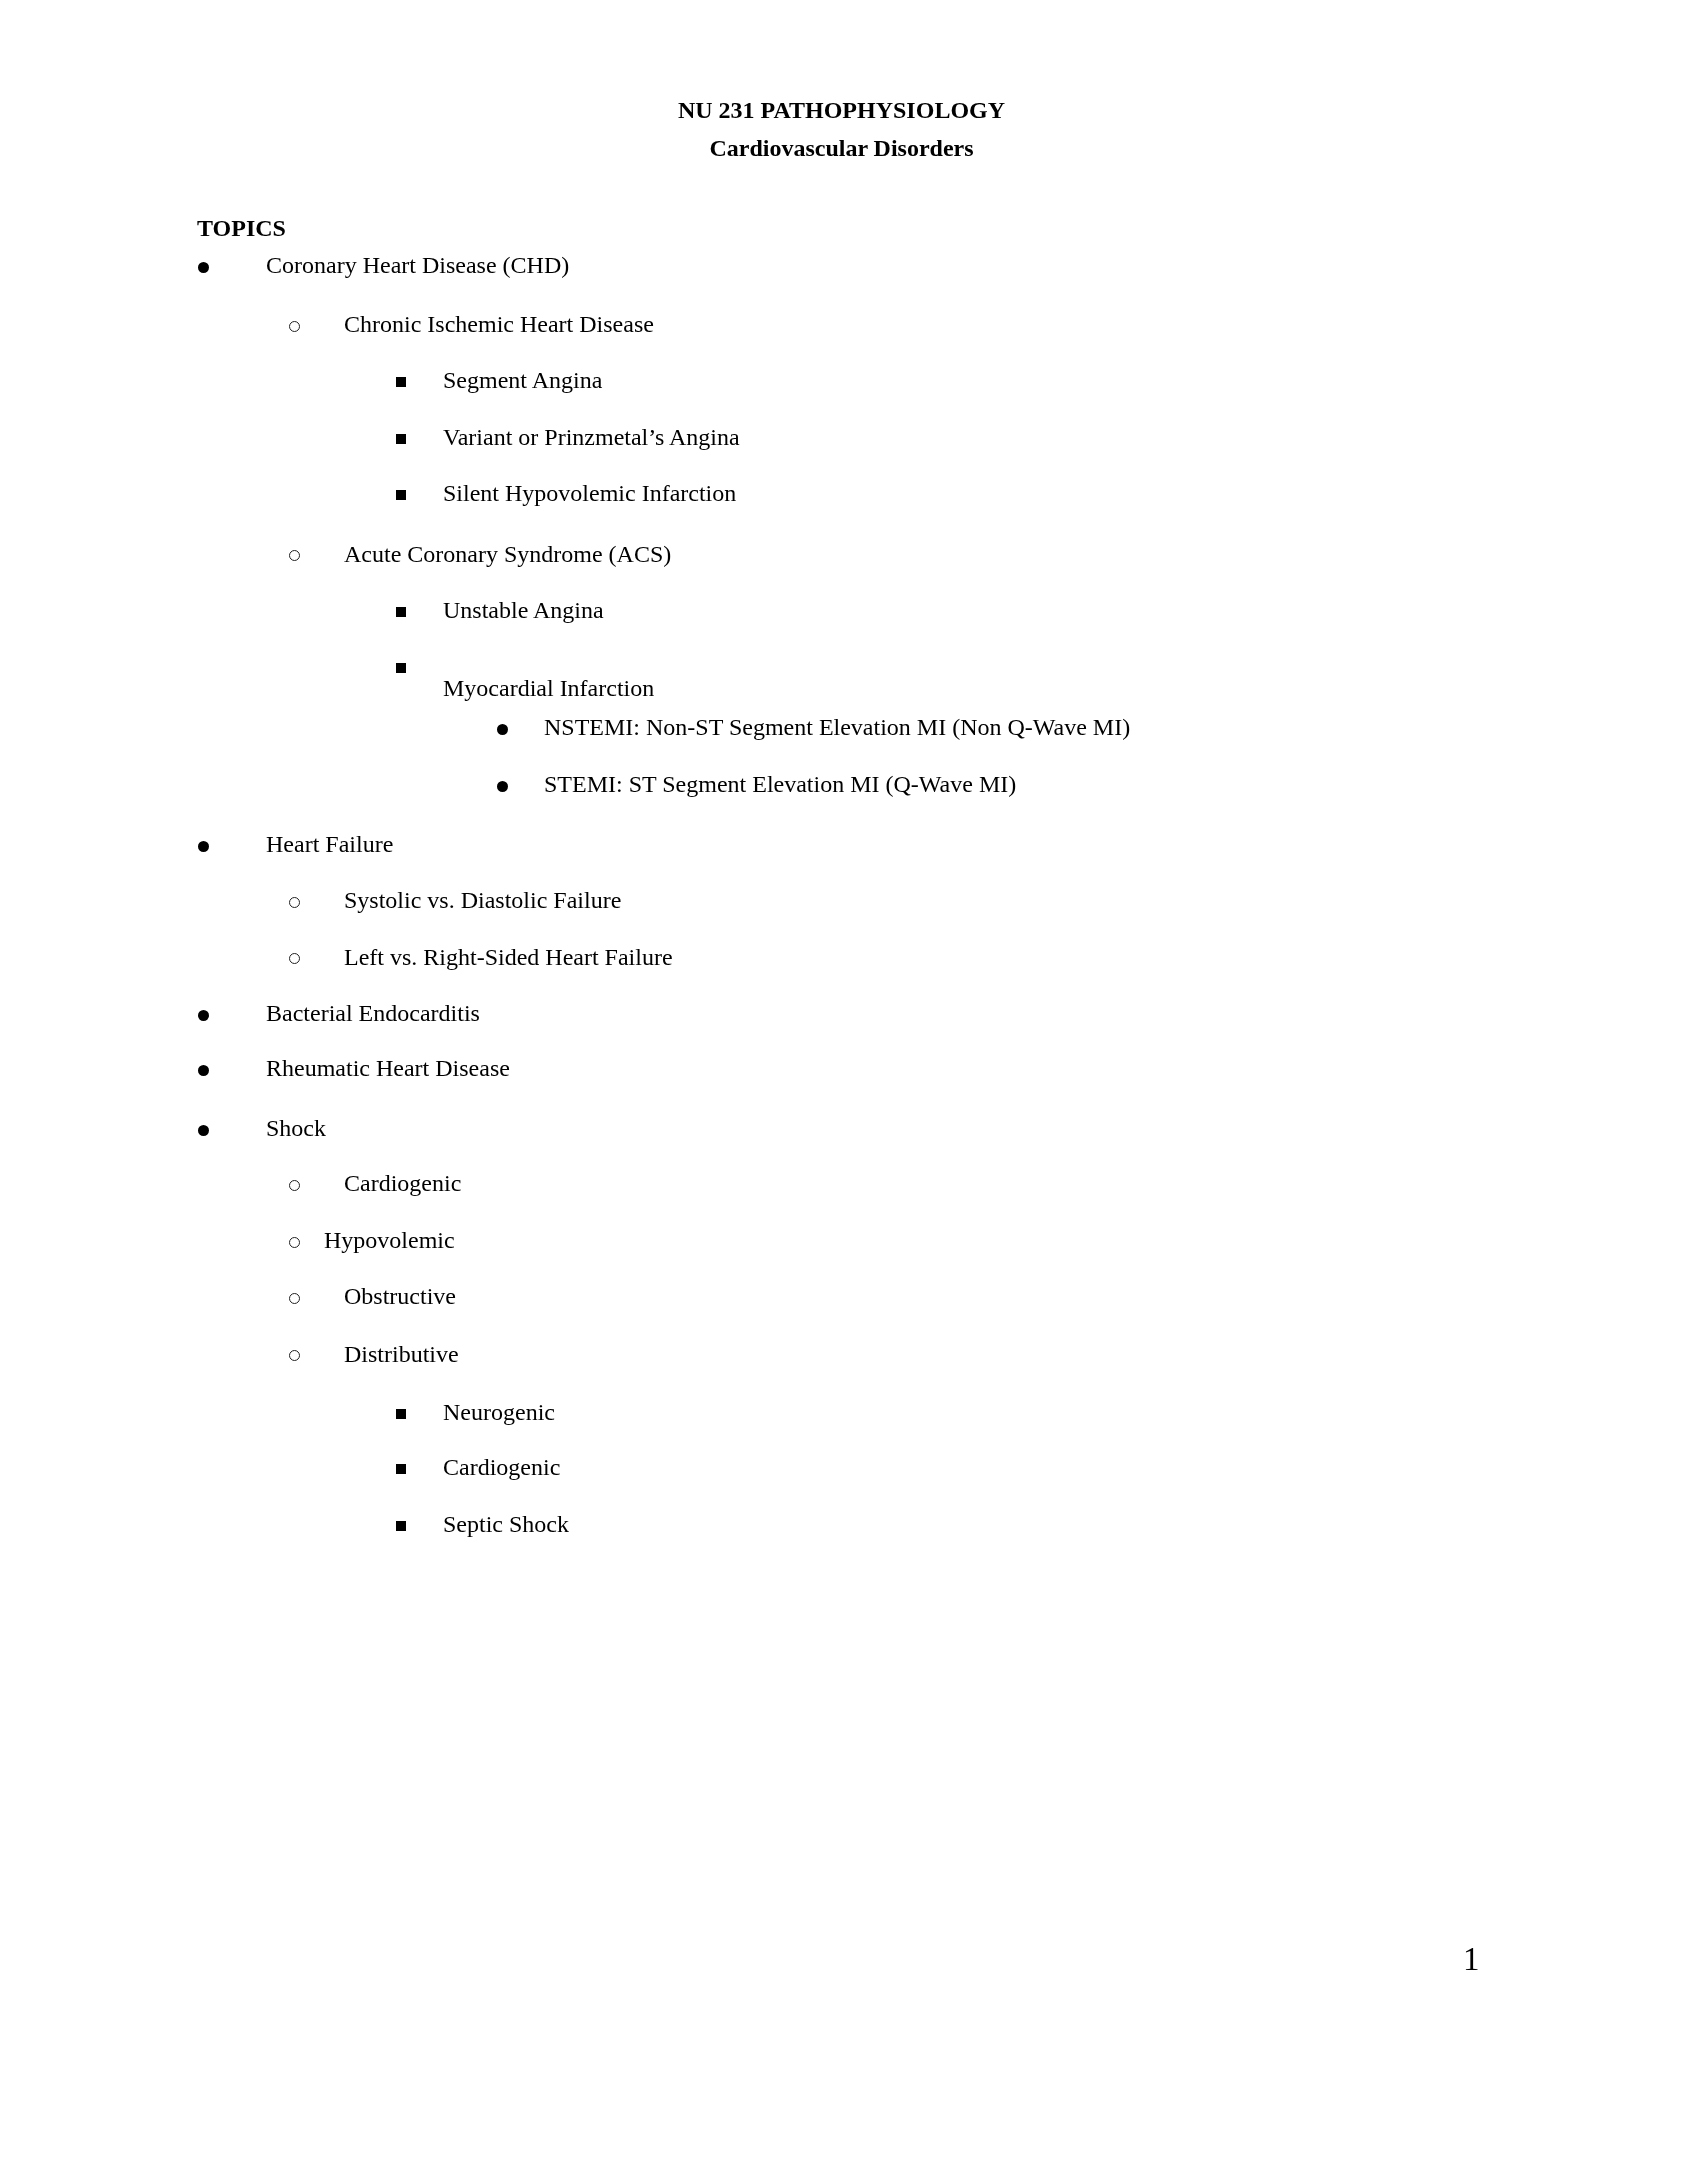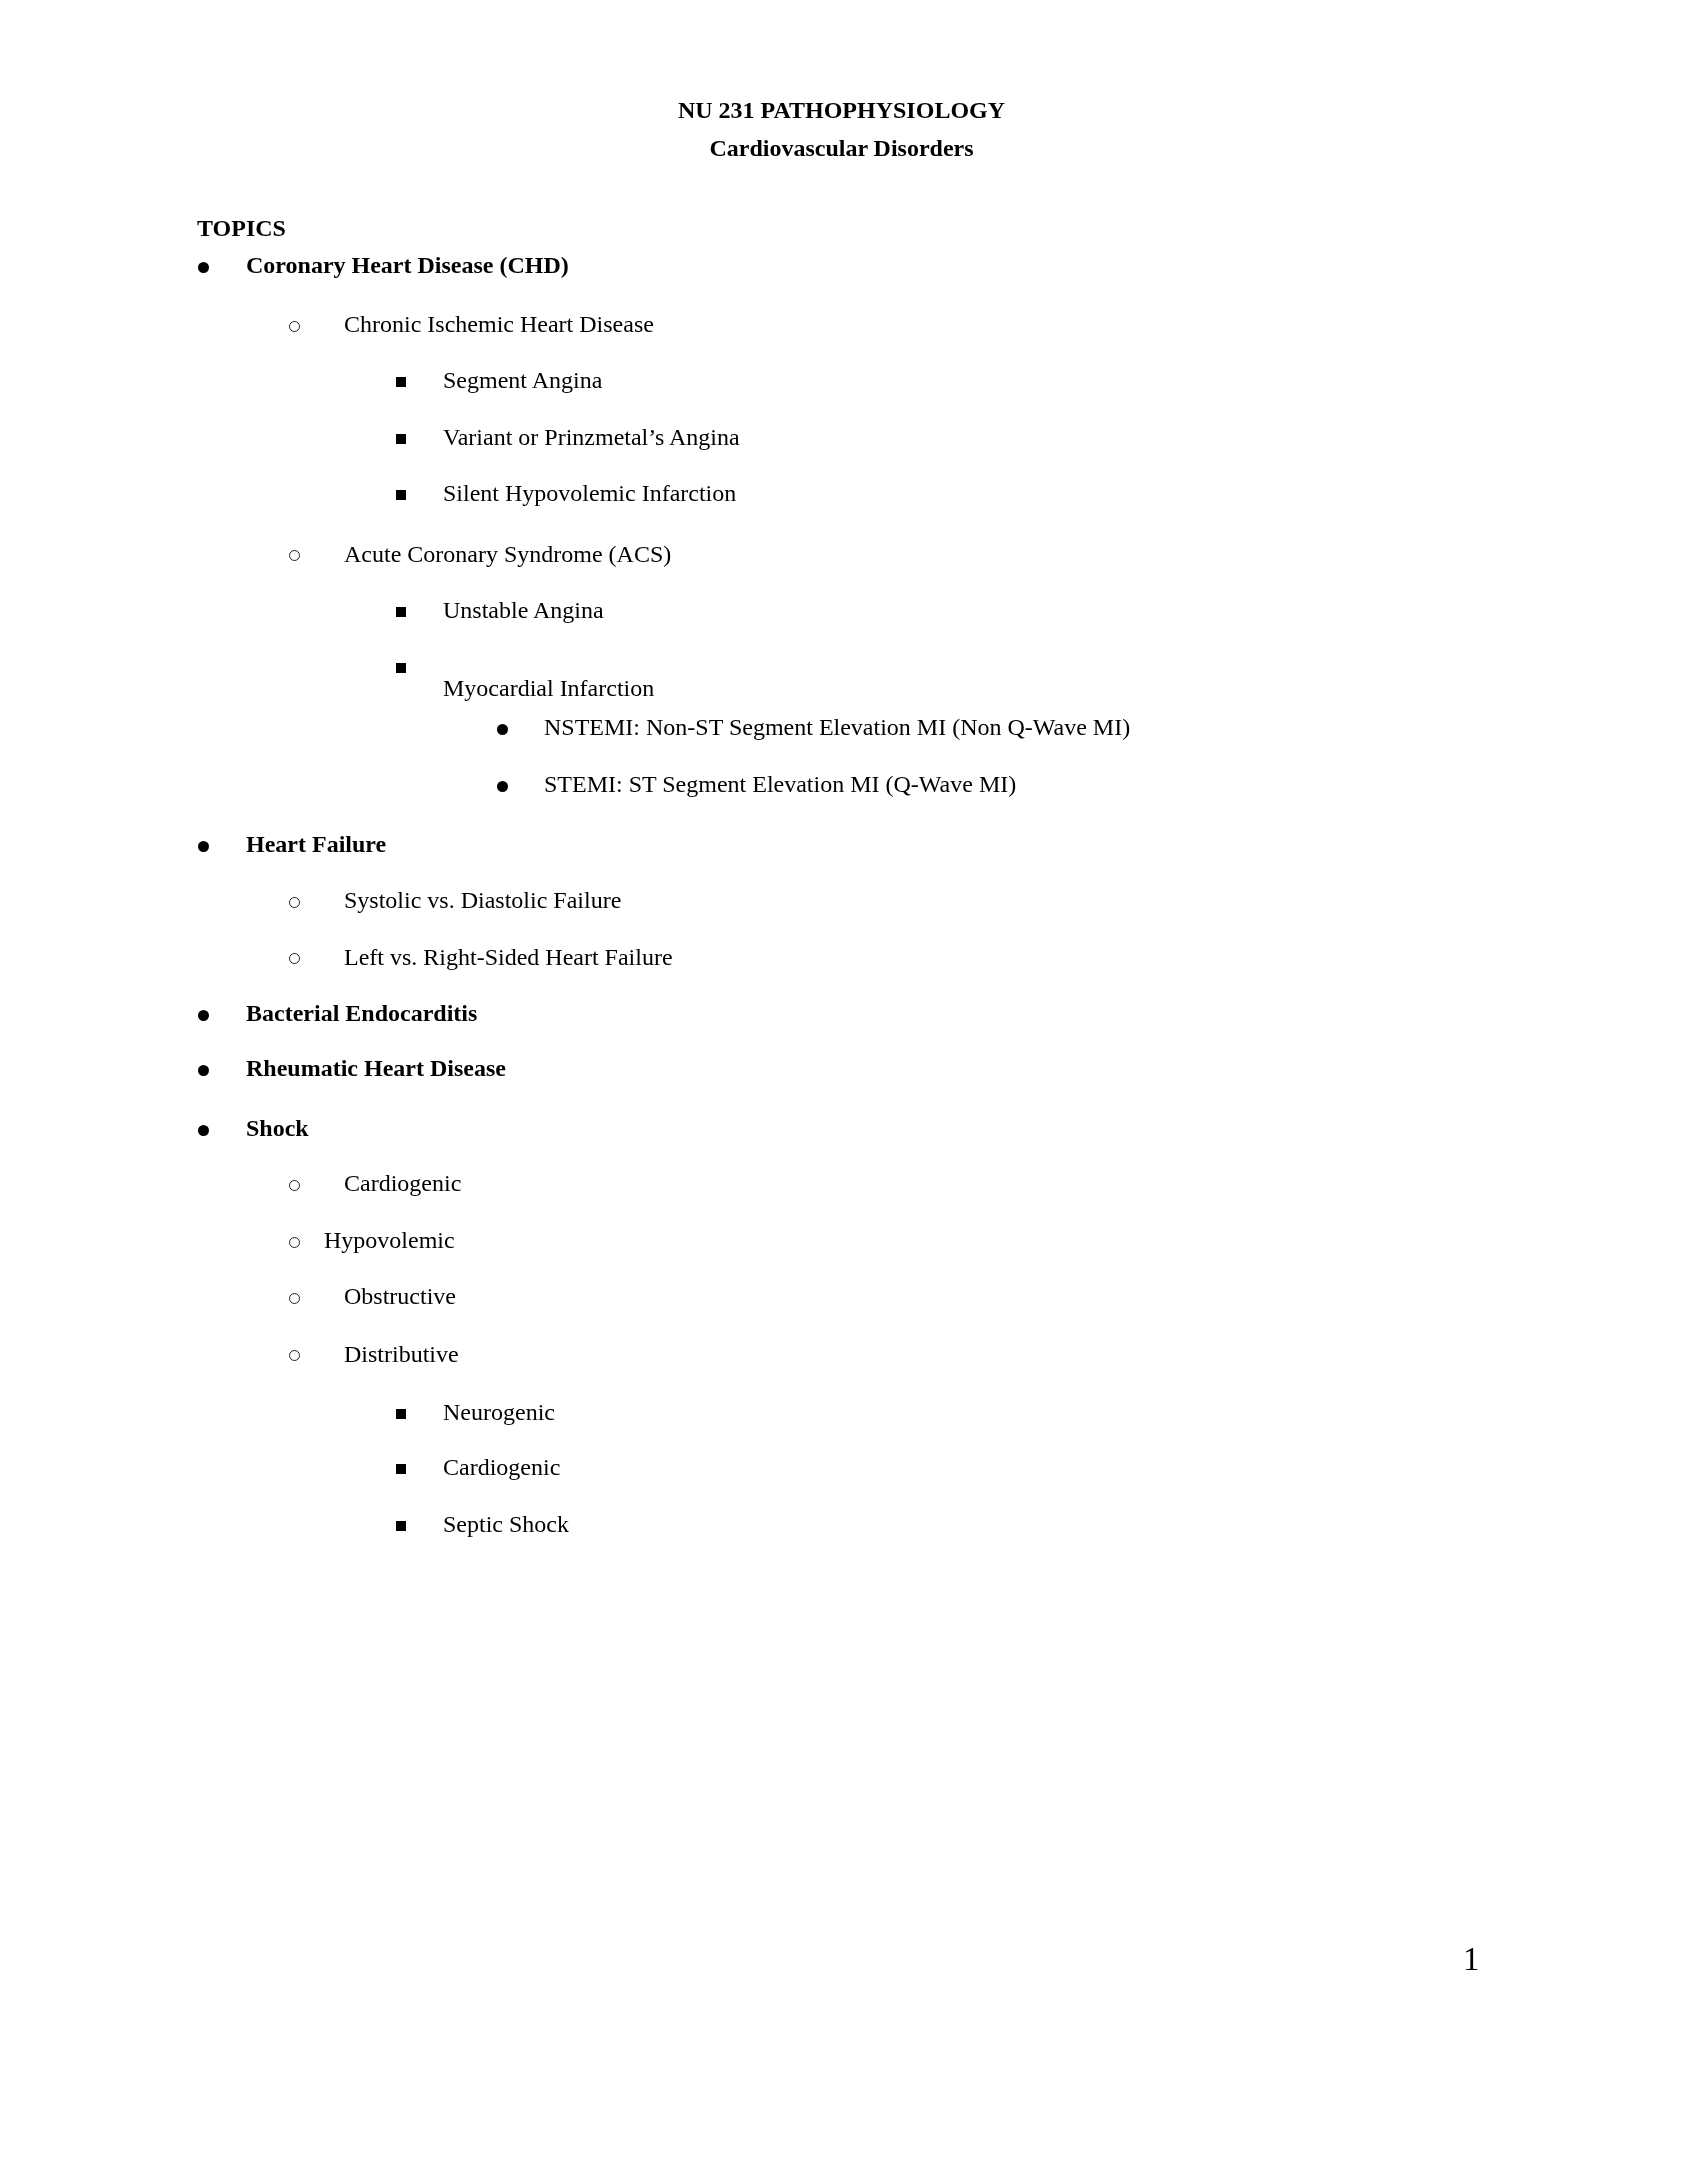--- a/index.html
+++ b/index.html
@@ -1,20 +1,20 @@
 <!DOCTYPE html>
 <html><head>
 <meta charset="utf-8">
 <style>
   html, body { margin: 0; padding: 0; background: #ffffff; }
   body { width: 1683px; height: 2178px; position: relative; overflow: hidden;
          font-family: "Liberation Serif", "DejaVu Serif", serif; color: #000; }
   .line { position: absolute; font-size: 24px; line-height: 33px; white-space: nowrap; }
   .title { font-weight: bold; width: 1683px; left: 0; text-align: center; }
-  .bold { font-weight: bold; }
+  .bold { font-weight: normal; margin-left: 20px; }
   .topics { font-weight: bold; text-decoration-thickness: 3px; text-underline-offset: 5px; }
   .marker { position: absolute; }
   .disc { width: 11px; height: 11px; border-radius: 50%; background: #000; }
   .circle { width: 11px; height: 11px; border-radius: 50%; border: 1.3px solid #222; box-sizing: border-box; }
   .square { width: 10px; height: 10px; background: #000; }
   .pagenum { position: absolute; font-size: 33px; line-height: 33px; }
 </style>
 </head>
 <body>
 

